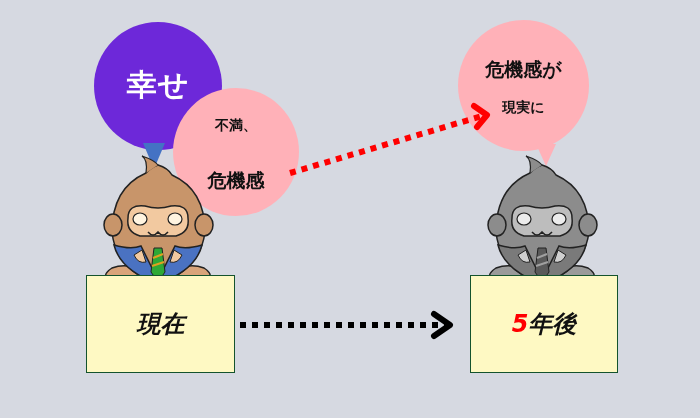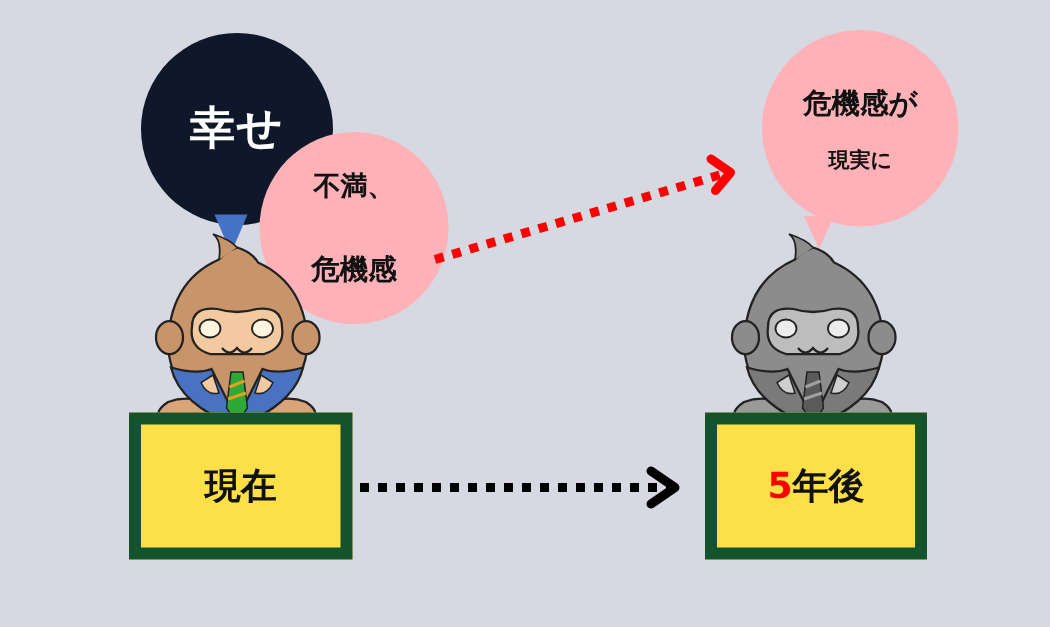--- a/index.html
+++ b/index.html
@@ -7,46 +7,46 @@
       width: 700px; height: 418px; overflow: hidden;
       background: #d6d9e1;
       font-family: "DejaVu Sans", sans-serif;
       position: relative;
     }
     .bubble {
       position: absolute; border-radius: 50%;
       display: flex; flex-direction: column; align-items: center; justify-content: center;
       font-weight: bold; text-align: center;
     }
-    .bubble-blue { background: #0f172a; color: #ffffff; }
+    .bubble-blue { background: #6d28d9; color: #ffffff; }
     .bubble-pink { background: #ffb1b8; color: #111111; }
     .tail { position: absolute; width: 0; height: 0; }
     .box {
-      position: absolute; background: #fde047;
-      border: 8px solid #14532d; box-sizing: border-box;
+      position: absolute; background: #fef9c3;
+      border: 1px solid #14532d; box-sizing: border-box;
       display: flex; align-items: center; justify-content: center;
-      font-weight: bold; font-size: 24px; color: #111;
+      font-weight: bold; font-size: 24px; color: #111; font-style: italic;
     }
     .red { color: #ff0000; }
     svg { position: absolute; left: 0; top: 0; }
   </style>
 </head>
 <body>
 
 <div class="bubble bubble-blue" style="left:94px; top:22px; width:128px; height:128px;">
   <span style="font-size:30px; letter-spacing:1px; margin-top:-2px;">幸せ</span>
 </div>
 <div class="tail" style="left:143px; top:143px; border-left:11px solid transparent; border-right:11px solid transparent; border-top:26px solid #4472c4;"></div>
 
 <div class="bubble bubble-pink" style="left:173px; top:88px; width:126px; height:128px;">
-  <span style="font-size:18px; line-height:26px; margin-left:0;">不満、</span>
+  <span style="font-size:14px; line-height:26px; margin-left:0;">不満、</span>
   <span style="font-size:19px; line-height:26px; margin-top:29px;">危機感</span>
 </div>
 
-<div class="bubble bubble-pink" style="left:508px; top:20px; width:131px; height:131px;text-align:center;">
+<div class="bubble bubble-pink" style="left:458px; top:20px; width:131px; height:131px;text-align:center;">
   <span style="font-size:19px; line-height:26px; margin-top:4px;">危機感が</span>
   <span style="font-size:14px; line-height:26px; margin-top:12px;">現実に</span>
 </div>
 <div class="tail" style="left:536px; top:144px; border-left:10px solid transparent; border-right:10px solid transparent; border-top:22px solid #ffb1b8;"></div>
 
 <svg width="700" height="418" viewBox="0 0 700 418">
 
   <g>
     <line x1="290" y1="173" x2="482" y2="116" stroke="#ff0000" stroke-width="6" stroke-dasharray="6 6"></line>
     <polyline points="474,106 487,115 477,127" fill="none" stroke="#ff0000" stroke-width="6" stroke-linecap="round" stroke-linejoin="round"></polyline>

